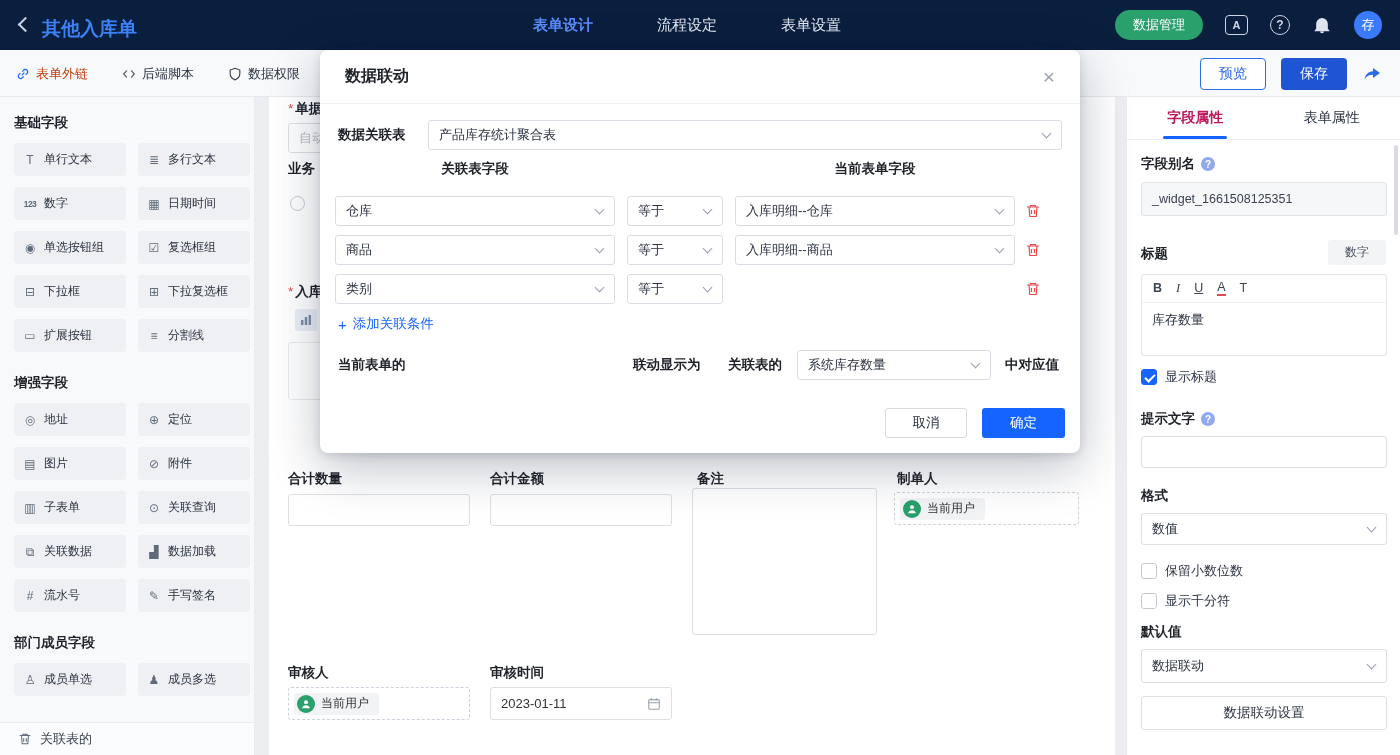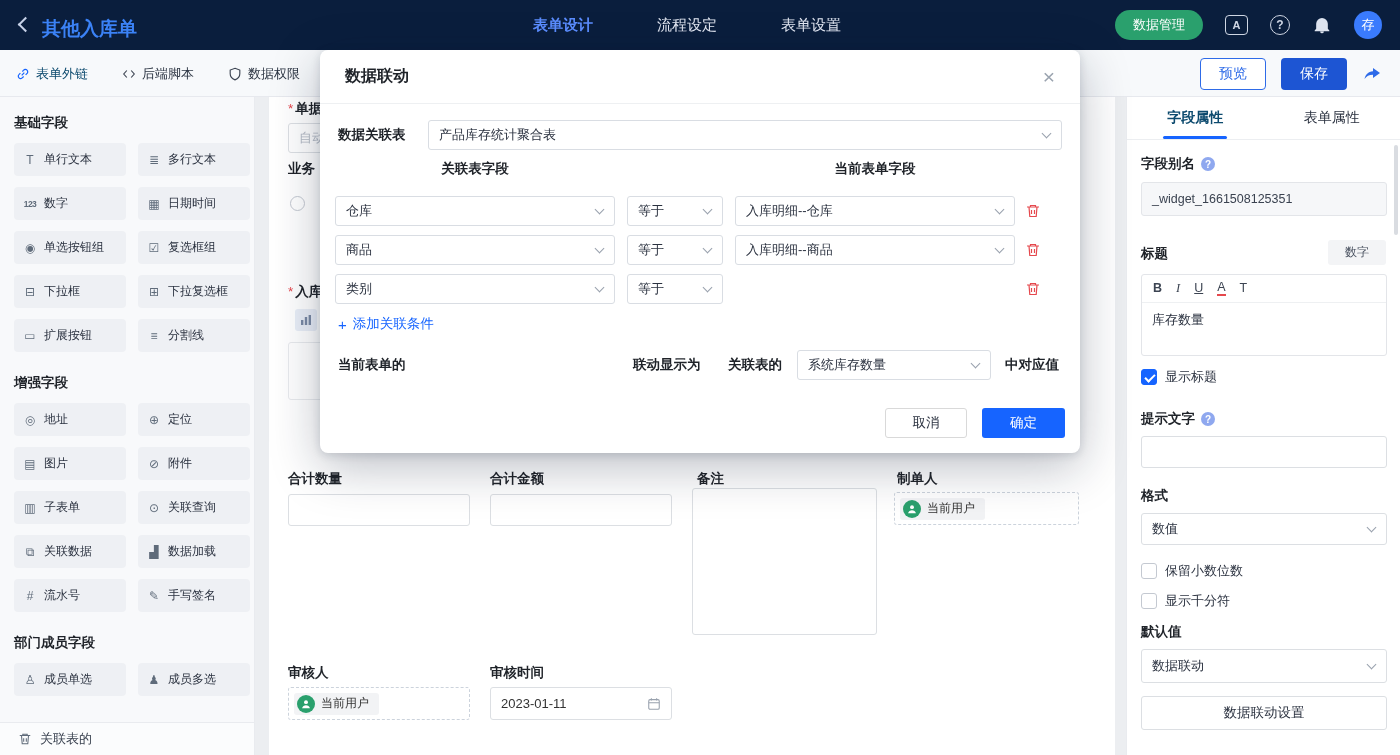--- a/index.html
+++ b/index.html
@@ -27,21 +27,21 @@
   .help-ic { width:20px; height:20px; border:1.6px solid #cfd6e4; border-radius:50%; color:#cfd6e4;
     font-size:12px; font-weight:700; display:flex; align-items:center; justify-content:center; cursor:pointer; }
   .bell-ic { width:20px; height:20px; cursor:pointer; display:flex; align-items:center; }
   .avatar { width:28px; height:28px; border-radius:50%; background:#3a7bfd; color:#fff; font-size:13px;
     display:flex; align-items:center; justify-content:center; cursor:pointer; }
 
   
   .toolbar { position:absolute; left:0; top:50px; width:1400px; height:47px; background:#f7f9fb; border-bottom:1px solid #e7e9ee; }
   .tl-links { position:absolute; left:16px; top:0; height:47px; display:flex; align-items:center; gap:34px; }
   .tl-link { display:flex; align-items:center; gap:6px; cursor:pointer; color:#2b3442; font-size:13px; }
-  .tl-link.primary { color:#0c4a6e; }
+  .tl-link.primary { color:#c2410c; }
   .tl-right { position:absolute; right:16px; top:0; height:47px; display:flex; align-items:center; gap:15px; }
   .btn-preview { width:66px; height:32px; border:1px solid #2e6be8; color:#2e6be8; background:#fff;
     border-radius:4px; font-size:14px; cursor:pointer; }
   .btn-save { width:66px; height:32px; border:none; color:#fff; background:#1d55d3; border-radius:4px; font-size:14px; cursor:pointer; }
   .share-ic { width:22px; height:22px; cursor:pointer; display:flex; align-items:center; }
 
   
   .sidebar { position:absolute; left:0; top:97px; width:255px; height:658px; background:#f8f9fb; border-right:1px solid #e9ebef; }
   .sb-title { position:absolute; left:14px; font-size:13.5px; font-weight:700; color:#1f2329; }
   .pill { position:absolute; width:112px; height:33px; background:#eef0f4; border-radius:4px;
@@ -66,21 +66,21 @@
   .g-avatar { width:18px; height:18px; border-radius:50%; background:#2aa06d; display:flex; align-items:center; justify-content:center; }
   .radio { position:absolute; width:15px; height:15px; border:1px solid #c4c9d1; border-radius:50%; background:#fff; }
   .mini-ic { position:absolute; width:22px; height:22px; background:#e9eef7; border-radius:3px;
     display:flex; align-items:center; justify-content:center; }
 
   
   .panel { position:absolute; left:1126px; top:97px; width:274px; height:658px; background:#fff; border-left:1px solid #e9ebef; }
   .p-tabs { position:absolute; left:0; top:0; width:100%; height:43px; border-bottom:1px solid #eceef1; display:flex; }
   .p-tab { flex:1; display:flex; align-items:center; justify-content:center; font-size:14px; color:#2b3240;
     cursor:pointer; position:relative; }
-  .p-tab.active { color:#0c4a6e; font-weight:700; }
+  .p-tab.active { color:#be185d; font-weight:700; }
   .p-tab.active::after { content:""; position:absolute; bottom:0; left:50%; margin-left:-32px; width:64px; height:3px; background:#1664ff; border-radius:2px; }
   .p-label { position:absolute; left:14px; font-size:13.5px; font-weight:700; color:#1f2329; display:flex; align-items:center; gap:6px; }
   .q-badge { width:14px; height:14px; border-radius:50%; background:#8fa8ef; color:#fff; font-size:10px; font-weight:700;
     display:inline-flex; align-items:center; justify-content:center; cursor:pointer; }
   .p-input { position:absolute; left:14px; width:246px; height:34px; border:1px solid #e3e5e9; border-radius:3px;
     background:#f6f7f9; display:flex; align-items:center; padding:0 10px; color:#3a4250; font-size:12.5px; }
   .p-input.white { background:#fff; border-color:#dcdfe3; }
   .type-tag { position:absolute; right:14px; width:58px; height:25px; background:#f3f4f6; border-radius:3px;
     display:flex; align-items:center; justify-content:center; font-size:12px; color:#4a5260; }
   .editor { position:absolute; left:14px; width:246px; height:82px; border:1px solid #e3e5e9; border-radius:3px; background:#fff; }

